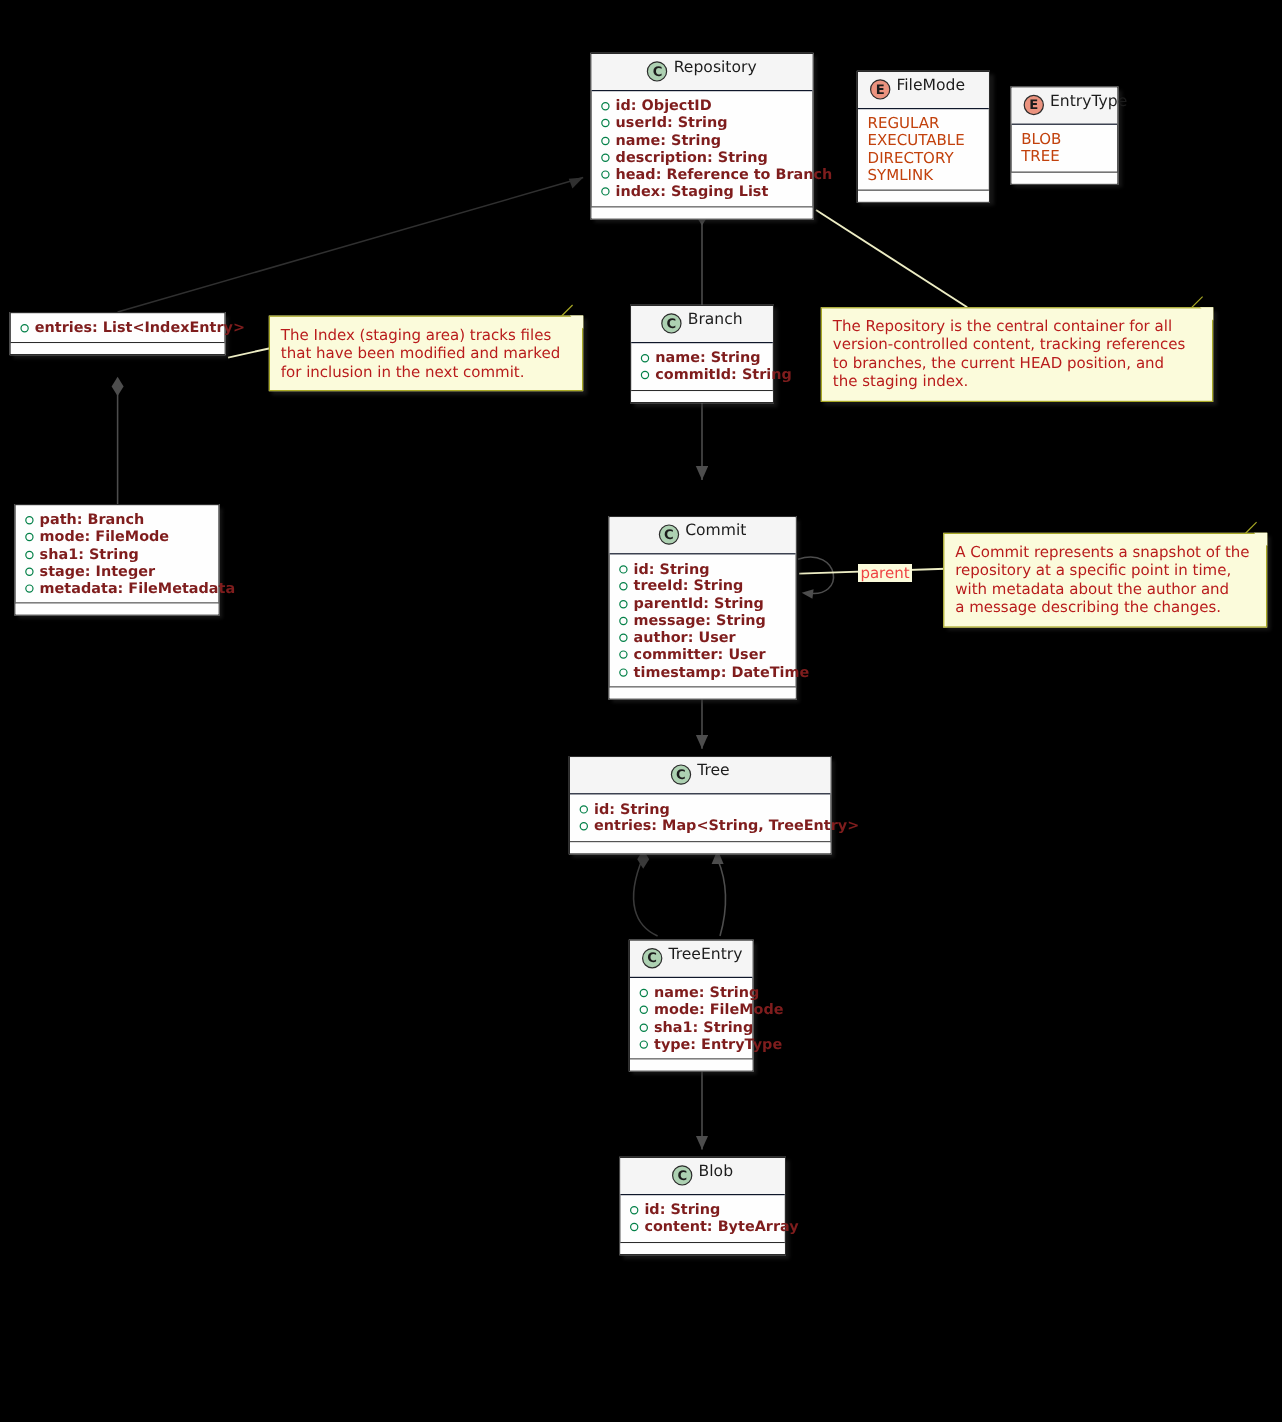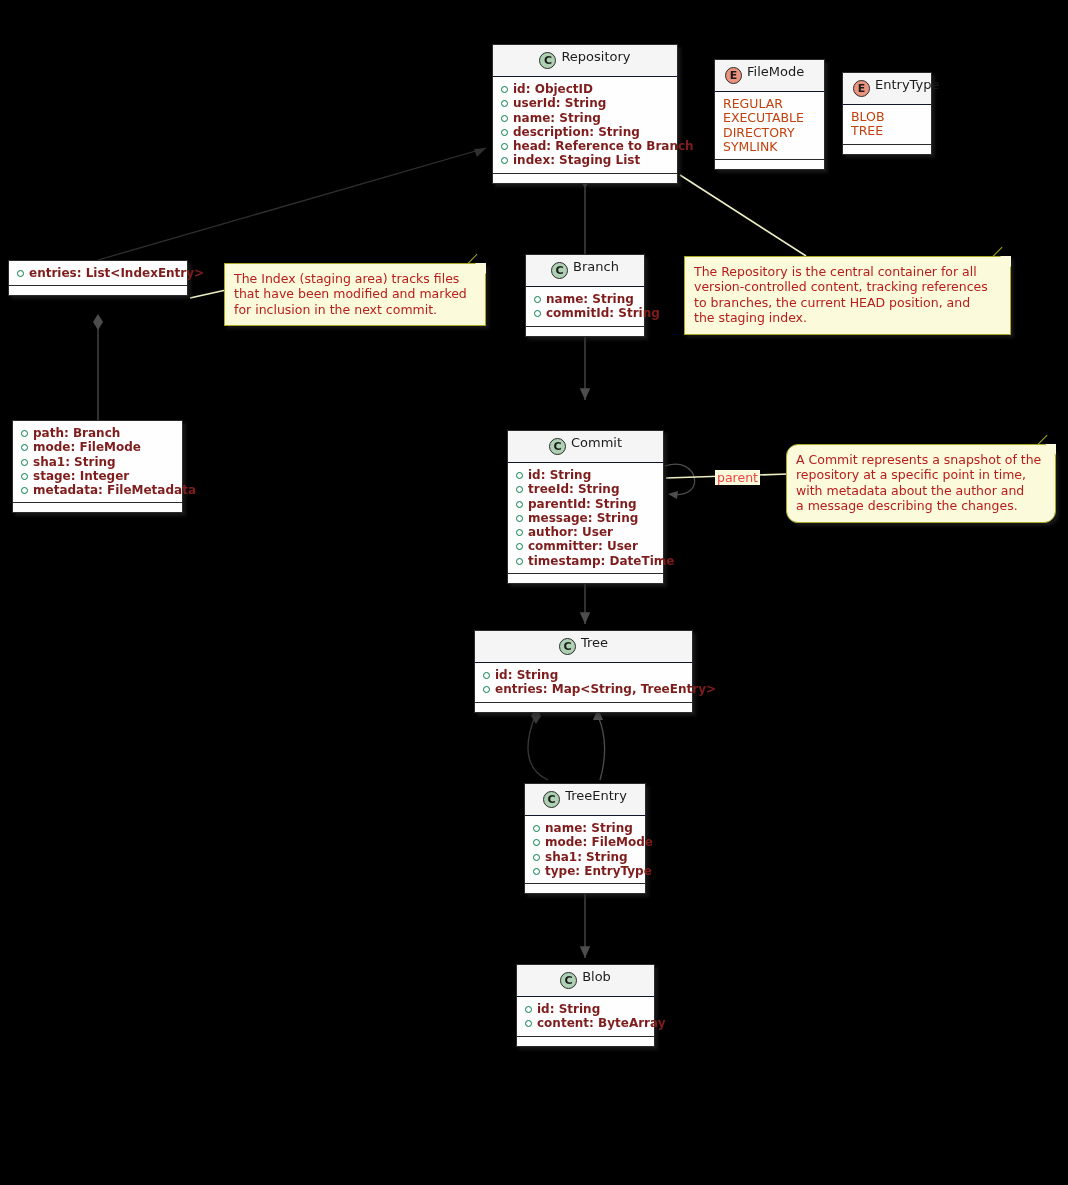--- a/index.html
+++ b/index.html
@@ -309,41 +309,41 @@
       <div class="attr"><span class="vis"></span><span>message: String</span></div>
       <div class="attr"><span class="vis"></span><span>author: User</span></div>
       <div class="attr"><span class="vis"></span><span>committer: User</span></div>
       <div class="attr"><span class="vis"></span><span>timestamp: DateTime</span></div>
     </div>
     <div class="uml-foot"></div>
   </div>
 
   <div class="edge-label" style="left:715px; top:470px;">parent</div>
 
-  <div class="uml-note" style="left:786px; top:444px; width:270px;border-radius:12px;">
+  <div class="uml-note" style="left:786px; top:444px; width:270px;">
     <span class="fold"></span>
     <span class="fold-line"></span>
     <span class="note-line">A Commit represents a snapshot of the</span>
     <span class="note-line">repository at a specific point in time,</span>
     <span class="note-line">with metadata about the author and</span>
     <span class="note-line">a message describing the changes.</span>
   </div>
 
   <div class="uml-box" style="left:474px; top:630px; width:219px;">
     <div class="uml-title">
       <span class="stereo cls">C</span><span>Tree</span>
     </div>
     <div class="uml-attrs">
       <div class="attr"><span class="vis"></span><span>id: String</span></div>
       <div class="attr"><span class="vis"></span><span>entries: Map&lt;String, TreeEntry&gt;</span></div>
     </div>
     <div class="uml-foot"></div>
   </div>
 
-  <div class="uml-box" style="left:524px; top:783px; width:122px;">
+  <div class="uml-box" style="left:524px; top:783px; width:104px;">
     <div class="uml-title">
       <span class="stereo cls">C</span><span>TreeEntry</span>
     </div>
     <div class="uml-attrs">
       <div class="attr"><span class="vis"></span><span>name: String</span></div>
       <div class="attr"><span class="vis"></span><span>mode: FileMode</span></div>
       <div class="attr"><span class="vis"></span><span>sha1: String</span></div>
       <div class="attr"><span class="vis"></span><span>type: EntryType</span></div>
     </div>
     <div class="uml-foot"></div>

